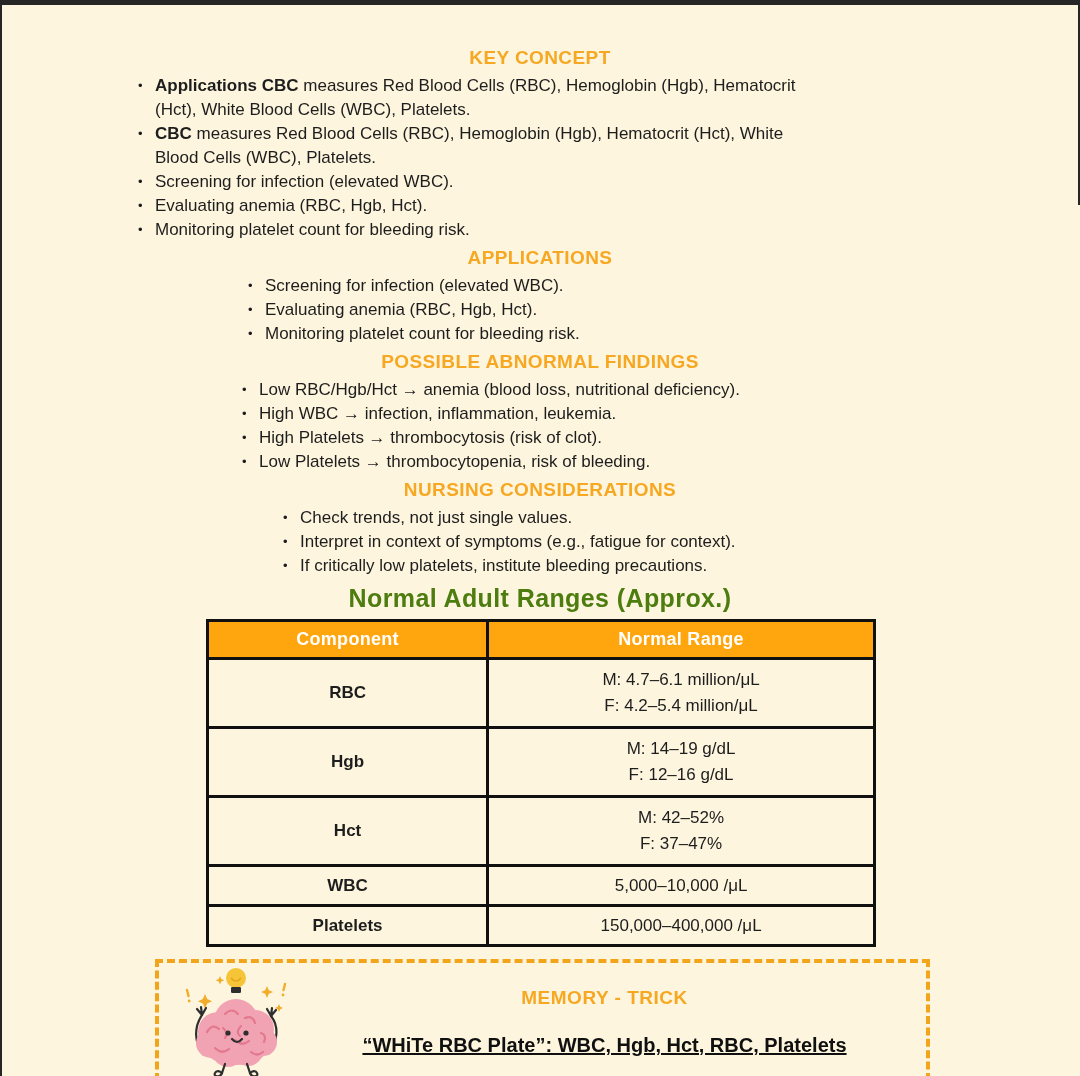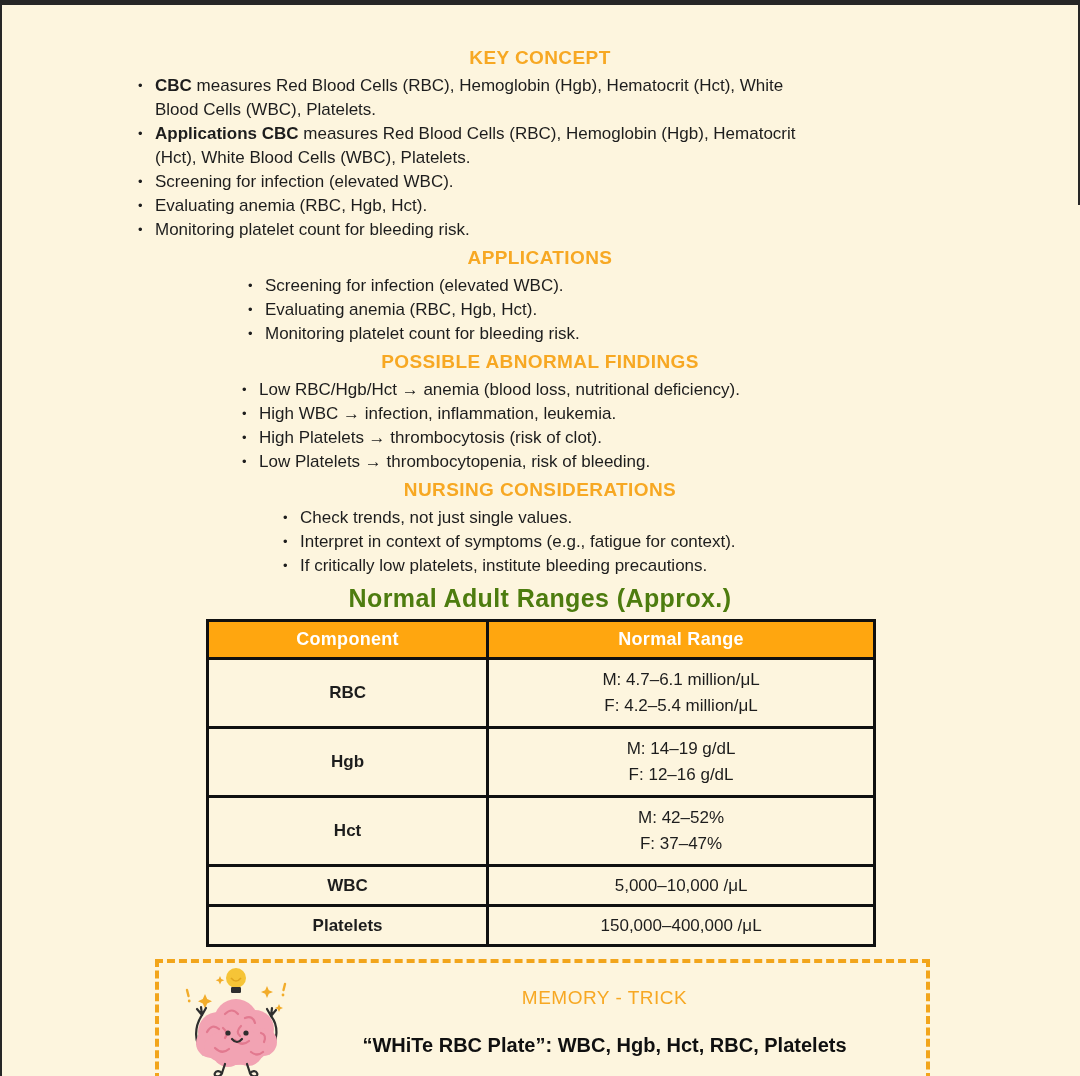--- a/index.html
+++ b/index.html
@@ -83,46 +83,47 @@
     height: 114px;
     border: 4px dashed #F2A51B;
     display: flex;
     align-items: center;
     box-sizing: content-box;
   }
   .memory-art { flex: 0 0 150px; display: flex; justify-content: center; align-items: center; }
   .memory-content { flex: 1; padding: 4px 26px 0 0; text-align: center; }
   .memory-h {
     color: #F7A823;
-    font-weight: normal;
+    font-weight: bold;
     font-size: 19px;
     letter-spacing: 0.5px;
     line-height: 24px;
   }
   .memory-t {
     margin-top: 22px;
     font-weight: bold;
     font-size: 20px;
     line-height: 26px;
     color: #101010;
+    text-decoration: underline;
   }
 </style>
 </head>
 <body>
 
 <div class="edge-top"></div>
 <div class="edge-left"></div>
 <div class="edge-right"></div>
 
 <div class="content">
 
   <div class="sec-h">KEY CONCEPT</div>
   <div class="blist list-key">
+    <div class="li"><span class="dot">•</span><span class="b">Applications CBC</span><span> measures Red Blood Cells (RBC), Hemoglobin (Hgb), Hematocrit (Hct), White Blood Cells (WBC), Platelets.</span></div>
     <div class="li"><span class="dot">•</span><span class="b">CBC</span><span> measures Red Blood Cells (RBC), Hemoglobin (Hgb), Hematocrit (Hct), White Blood Cells (WBC), Platelets.</span></div>
-    <div class="li"><span class="dot">•</span><span class="b">Applications CBC</span><span> measures Red Blood Cells (RBC), Hemoglobin (Hgb), Hematocrit (Hct), White Blood Cells (WBC), Platelets.</span></div>
     <div class="li"><span class="dot">•</span><span>Screening for infection (elevated WBC).</span></div>
     <div class="li"><span class="dot">•</span><span>Evaluating anemia (RBC, Hgb, Hct).</span></div>
     <div class="li"><span class="dot">•</span><span>Monitoring platelet count for bleeding risk.</span></div>
   </div>
 
   <div class="sec-h">APPLICATIONS</div>
   <div class="blist list-apps">
     <div class="li"><span class="dot">•</span><span>Screening for infection (elevated WBC).</span></div>
     <div class="li"><span class="dot">•</span><span>Evaluating anemia (RBC, Hgb, Hct).</span></div>
     <div class="li"><span class="dot">•</span><span>Monitoring platelet count for bleeding risk.</span></div>

